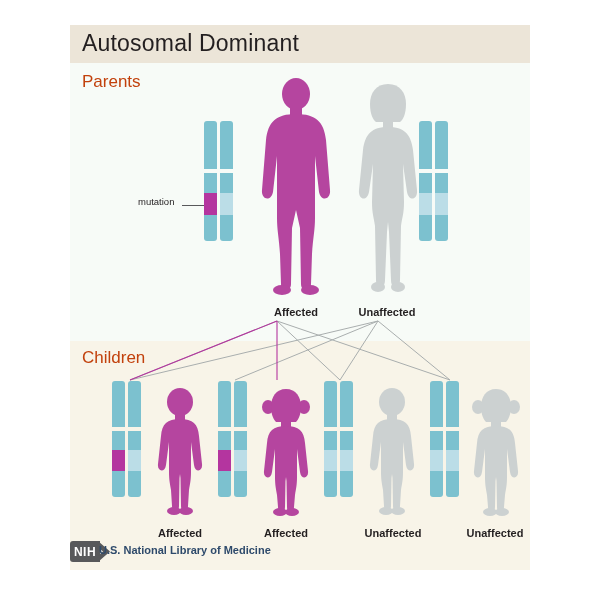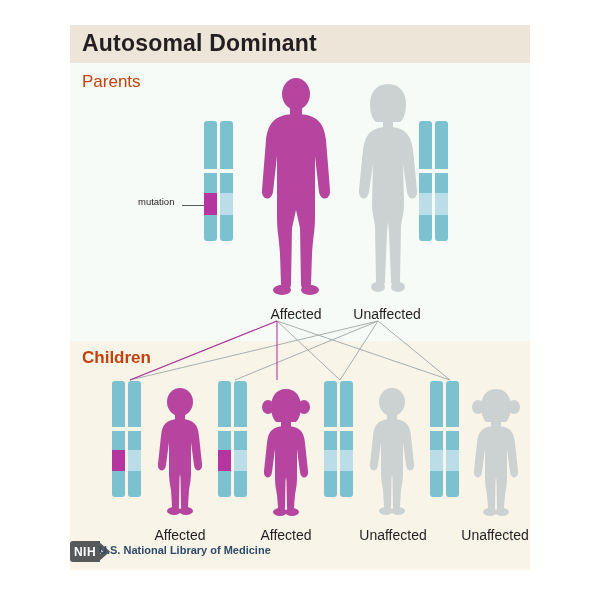--- a/index.html
+++ b/index.html
@@ -10,35 +10,35 @@
   }
   #stage{position:relative;width:600px;height:600px;}
 
   
   .title-band{
     position:absolute;left:70px;top:25px;width:460px;height:38px;
     background:#ece5d8;
   }
   .title-band .title-text{
     position:absolute;left:12px;top:5px;
-    font-size:23px;color:#231f20;letter-spacing:.2px;font-weight:700;
+    font-size:23px;color:#231f20;letter-spacing:.2px;font-weight:400;
   }
   .parents-panel{
     position:absolute;left:70px;top:63px;width:460px;height:278px;
     background:#f7fbf7;
   }
   .children-panel{
     position:absolute;left:70px;top:341px;width:460px;height:229px;
     background:#f8f4e8;
   }
   .section-label{
     position:absolute;font-size:17px;color:#c2410c;font-weight:400;
   }
   #parents-label{left:82px;top:72px;}
-  #children-label{left:82px;top:348px;font-weight:bold;}
+  #children-label{left:82px;top:348px;}
 
   
   .chrom-pair{position:absolute;}
   .chrom{
     position:absolute;top:0;width:13px;
     background:#7cc1cf;border-radius:3px;
     overflow:hidden;
   }
   .chrom.left{left:0;}
   .chrom.right{left:16px;}
@@ -49,22 +49,23 @@
     position:absolute;left:0;width:100%;height:4px;background:#f7fbf7;
   }
   .children-panel .centro, .chrom-pair.in-children .centro{background:#f8f4e8;}
 
   
   .figure{position:absolute;}
   .figure svg{display:block;}
 
   
   .caption{
-    position:absolute;font-size:14px;color:#231f20;text-align:center;
+    position:absolute;font-size:11px;color:#231f20;text-align:center;
     white-space:nowrap;
+    font-weight:bold;
   }
 
   
   #mutation-callout{
     position:absolute;left:138px;top:196px;
     font-size:9.5px;color:#231f20;white-space:nowrap;
   }
   #mutation-leader{
     position:absolute;left:182px;top:205px;width:22px;height:1px;
     background:#58595b;

